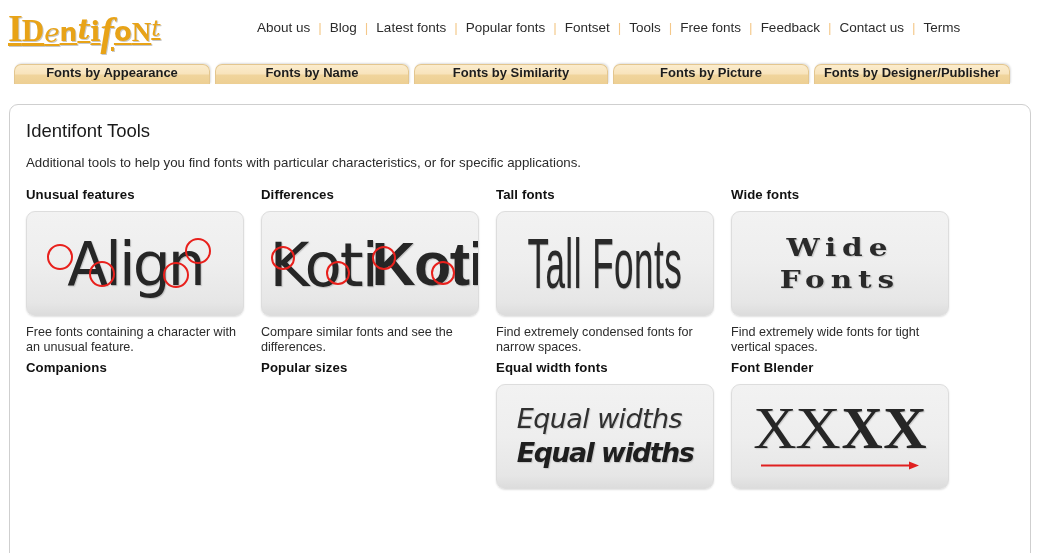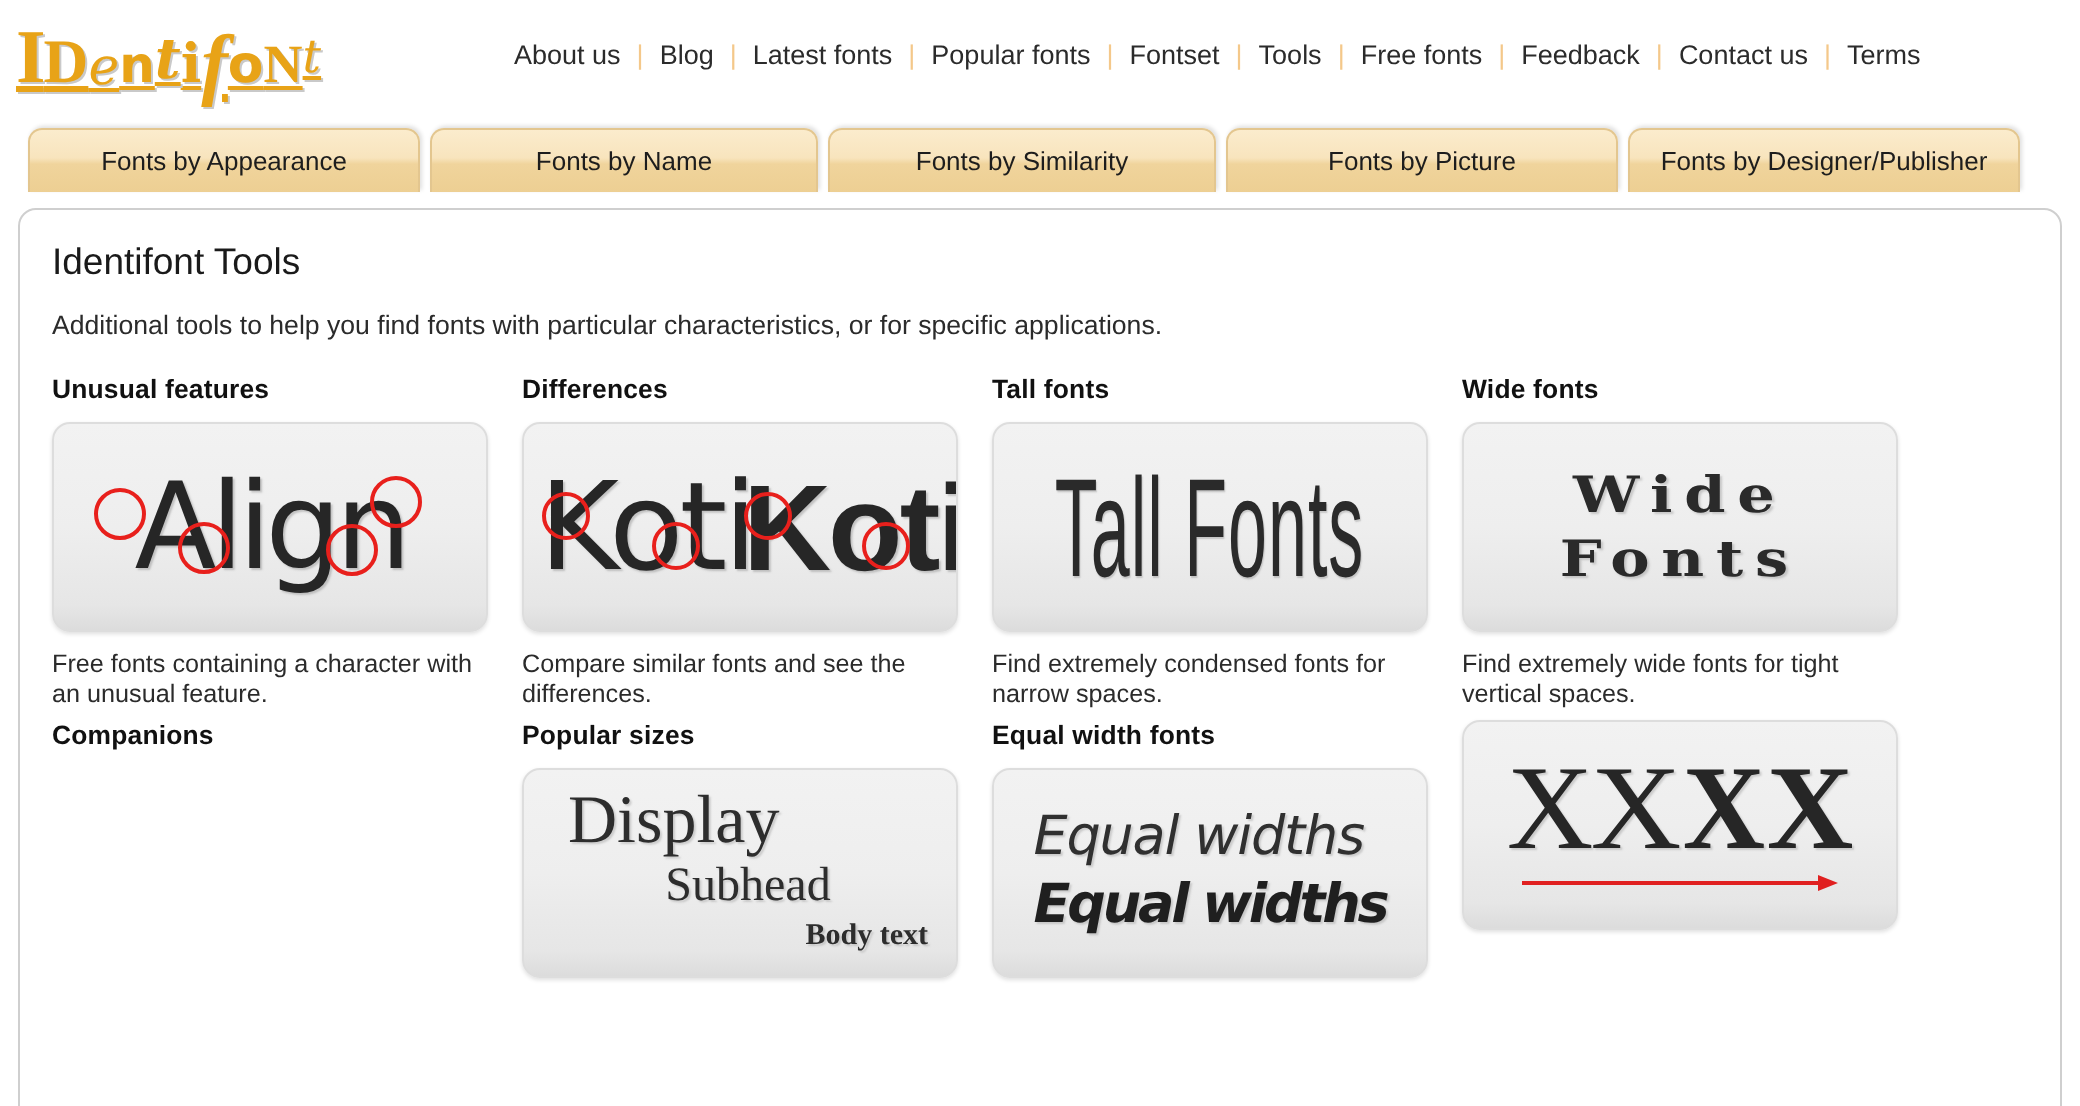--- a/index.html
+++ b/index.html
@@ -59,35 +59,36 @@
 
   
   .tabrow {
     position: absolute;
     left: 14px; top: 64px;
     display: flex;
     gap: 5px;
     z-index: 3;
   }
   .tab {
-    height: 32px;
+    height: 20px;
     min-width: 100px;
     display: flex;
-    align-items: center;
+    align-items: flex-start;
     justify-content: center;
     padding: 0 14px;
     font-size: 13px;
     color: #1d1d1d;
     border-radius: 7px 7px 0 0;
     background: linear-gradient(to bottom, #fbeccd 0%, #f8e4bd 45%, #f0d49c 55%, #edcf93 100%);
     border: 1px solid #e3c68f;
     border-bottom: none;
     box-shadow: 1px -1px 2px rgba(0,0,0,0.13);
     white-space: nowrap;
     cursor: pointer;
+    font-weight: bold;
   }
   .tab-appearance { width: 196px; }
   .tab-name       { width: 194px; }
   .tab-similarity { width: 194px; }
   .tab-picture    { width: 196px; }
   .tab-designer   { width: 196px; }
 
   
   .panel {
     position: absolute;
@@ -361,42 +362,36 @@
       <div class="cell-caption">Find extremely wide fonts for tight vertical spaces.</div>
     </div>
 
     <div class="cell">
       <div class="cell-title">Companions</div>
       <div class="cell-caption"></div>
     </div>
 
     <div class="cell">
       <div class="cell-title">Popular sizes</div>
-      <div class="thumb">
-        <div class="opt-wrap">
-          <div class="opt-display">Display</div>
-          <div class="opt-subhead">Subhead</div>
-          <div class="opt-body">Body text</div>
-        </div>
-      </div>
       <div class="cell-caption"></div>
     </div>
 
     <div class="cell">
       <div class="cell-title">Equal width fonts</div>
       <div class="thumb">
         <div class="eq-wrap">
           <div class="eq-reg">Equal widths</div>
           <div class="eq-bold">Equal widths</div>
         </div>
       </div>
       <div class="cell-caption"></div>
     </div>
 
     <div class="cell">
+      <div class="cell-title">Font Blender</div>
       <div class="thumb">
         <div class="blend-wrap">
           <div class="blend-xs">
             <span class="bx1">X</span>
               <span class="bx2">X</span>
               <span class="bx3">X</span>
               <span class="bx4">X</span>
           </div>
           <svg class="blend-arrow" viewBox="0 0 158 9">
             <line x1="0" y1="4.5" x2="148" y2="4.5" stroke="#e02020" stroke-width="2"></line>

